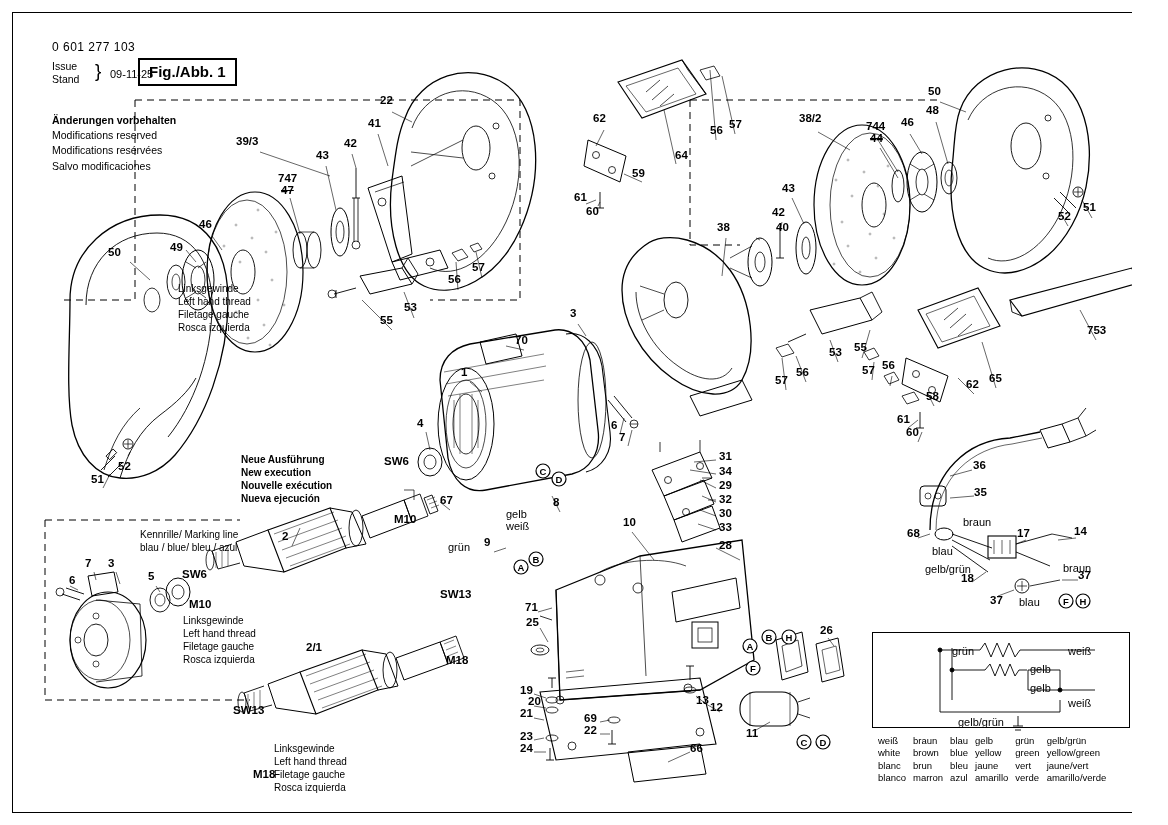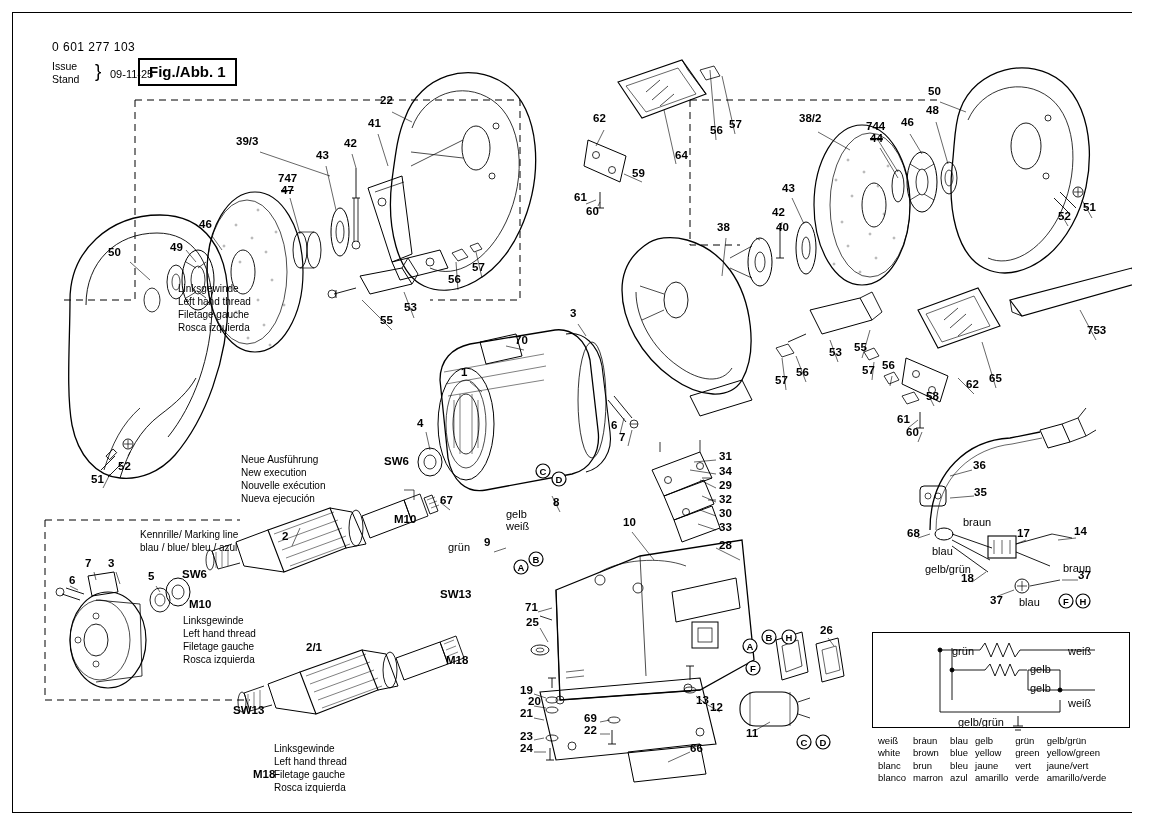--- a/index.html
+++ b/index.html
@@ -33,21 +33,21 @@
     line-height: 1.18;
     white-space: pre;
   }
   .num {
     position: absolute;
     font-size: 11.5px;
     font-weight: bold;
     white-space: pre;
   }
   .bold {
-    font-weight: normal;
+    font-weight: bold;
   }
   .hdr-code {
     position: absolute;
     left: 52px;
     top: 40px;
     font-size: 12px;
     letter-spacing: 0.5px;
   }
   .hdr-issue {
     position: absolute;
@@ -124,20 +124,21 @@
 
 <div id="page">
 
   <div class="frame"></div>
 
   <div class="hdr-code">0 601 277 103</div>
   <div class="hdr-issue">Issue<br>Stand</div>
   <div class="hdr-brace">}</div>
   <div class="hdr-date">09-11-25</div>
   <div class="figbox">Fig./Abb. 1</div>
+  <div class="notice"><span class="n1">Änderungen vorbehalten</span><br>Modifications reserved<br>Modifications resérvées<br>Salvo modificaciones</div>
 
   <svg class="art" viewBox="0 0 1168 825">
     <g fill="none" stroke="#000" stroke-width="1">
 
       <path d="M135,100 L520,100 L520,300 L430,300" stroke-dasharray="7,5"></path>
       <path d="M135,100 L135,300 L60,300" stroke-dasharray="7,5"></path>
       <path d="M690,100 L690,245 L740,245" stroke-dasharray="7,5"></path>
       <path d="M690,100 L940,100" stroke-dasharray="7,5"></path>
       <path d="M45,520 L45,700 L250,700" stroke-dasharray="7,5"></path>
       <path d="M45,520 L240,520" stroke-dasharray="7,5"></path>

